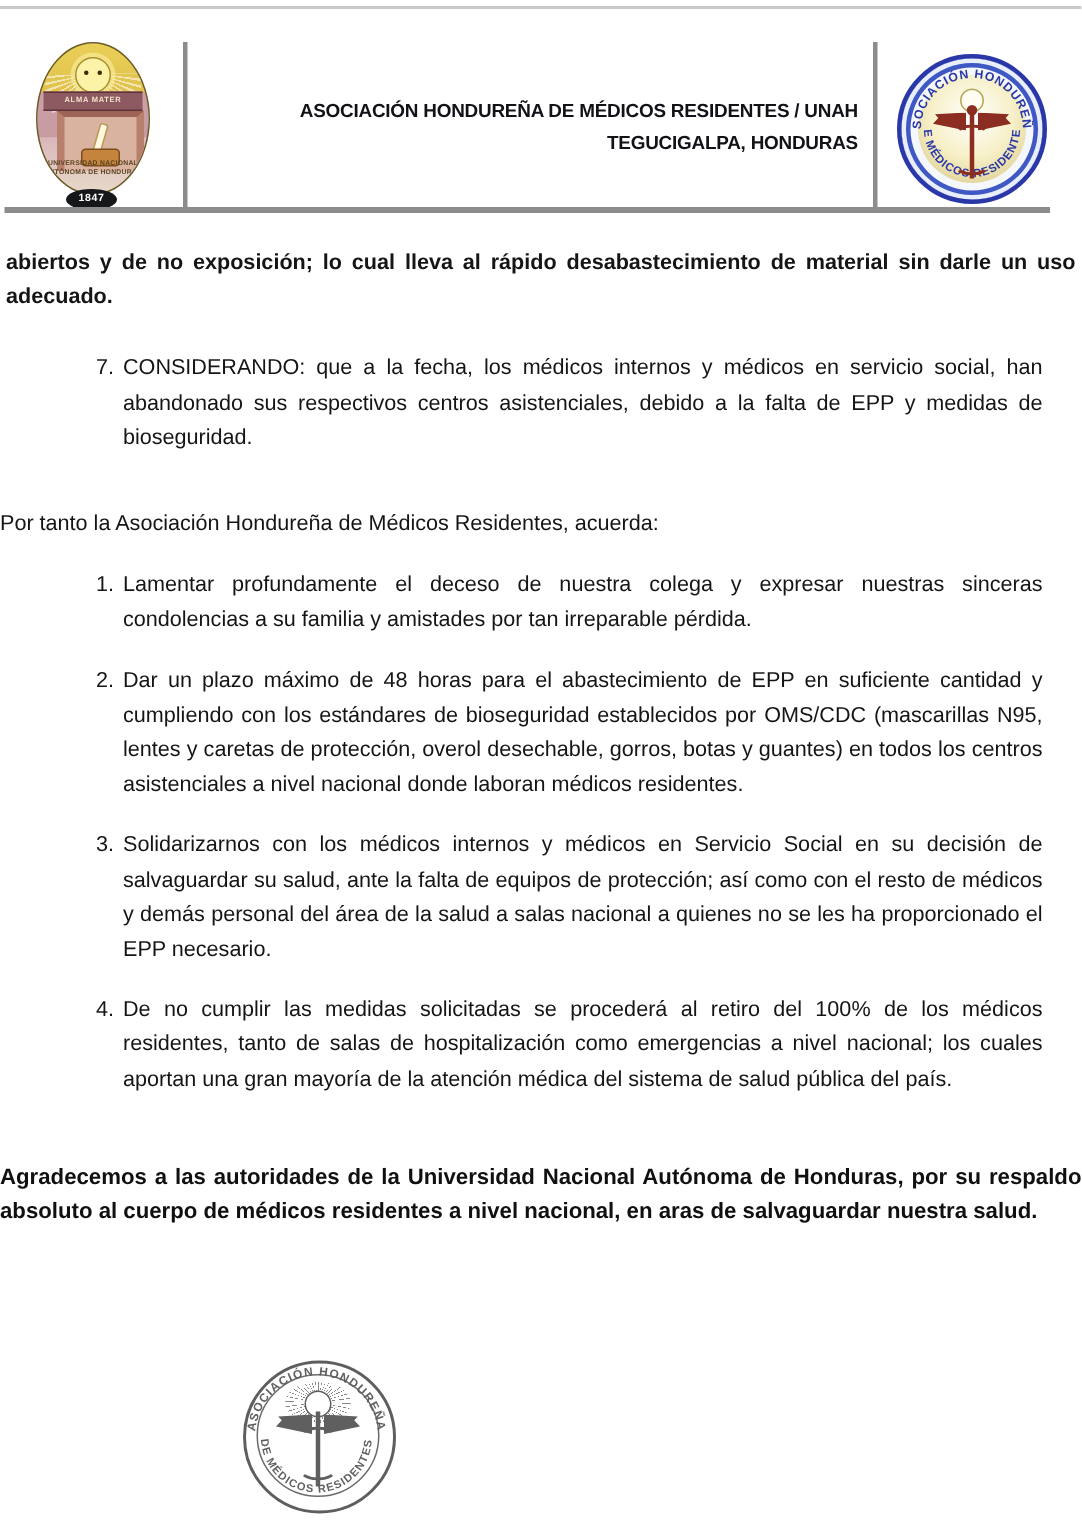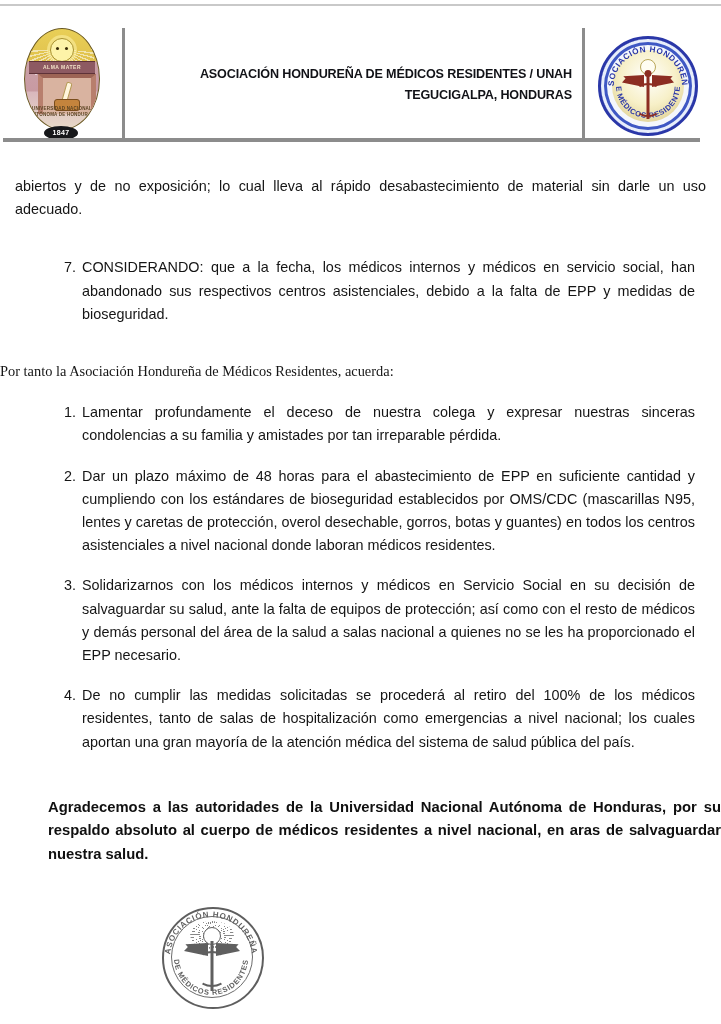--- a/index.html
+++ b/index.html
@@ -270,21 +270,20 @@
     color: #151515;
     text-align: justify;
   }
   .para-hang {
     margin-left: 82px;
     margin-right: 26px;
   }
   .para-full {
     margin-left: 31px;
     margin-right: 26px;
-    font-family: Liberation Serif, serif;
   }
 
   ol.acuerdos, ol.considerandos {
     list-style: none;
     margin: 0;
     padding: 0;
   }
   ol.acuerdos > li, ol.considerandos > li {
     position: relative;
     margin-left: 82px;
@@ -469,21 +468,21 @@
       <div class="staff"></div>
       <div class="snake"></div>
     </div>
   </div>
 </div>
 
 <div class="header-rule"></div>
 
 <div class="body">
 
-  <p class="para para-hang" style="margin:15px;">abiertos y de no exposición; lo cual lleva al rápido desabastecimiento de material sin darle un uso adecuado.</p>
+  <p class="para para-hang" style="margin:4px;font-weight:bold;">abiertos y de no exposición; lo cual lleva al rápido desabastecimiento de material sin darle un uso adecuado.</p>
 
   <div class="gap-1"></div>
 
   <ol class="considerandos">
     <li>
       <span class="num">7.</span>
       <span>CONSIDERANDO: que a la fecha, los médicos internos y médicos en servicio social, han abandonado sus respectivos centros asistenciales, debido a la falta de EPP y medidas de bioseguridad.</span>
     </li>
   </ol>
 
@@ -507,21 +506,21 @@
       <span>Solidarizarnos con los médicos internos y médicos en Servicio Social en su decisión de salvaguardar su salud, ante la falta de equipos de protección; así como con el resto de médicos y demás personal del área de la salud  a salas nacional a quienes no se les ha proporcionado el EPP necesario.</span>
     </li>
     <li style="margin-top:17px">
       <span class="num">4.</span>
       <span>De no cumplir las medidas solicitadas se procederá al retiro del  100% de los médicos residentes, tanto de salas de hospitalización como emergencias a nivel nacional; los cuales aportan una gran mayoría de la atención médica del sistema de salud pública del país.</span>
     </li>
   </ol>
 
   <div style="height:42px"></div>
 
-  <p class="closing" style="margin:0;padding-left:48px;">Agradecemos a las autoridades de la Universidad Nacional Autónoma de Honduras, por su respaldo absoluto al cuerpo de médicos residentes a nivel nacional, en aras de salvaguardar nuestra salud.</p>
+  <p class="closing" style="margin:0;">Agradecemos a las autoridades de la Universidad Nacional Autónoma de Honduras, por su respaldo absoluto al cuerpo de médicos residentes a nivel nacional, en aras de salvaguardar nuestra salud.</p>
 </div>
 
 <div class="footer">
 
   <div class="stamp">
     <div class="ring-outer"></div>
     <div class="ring-inner"></div>
     <svg width="108" height="104" viewBox="0 0 108 104" aria-hidden="true" style="position:absolute;left:0;top:0;">
       <defs>
         <path id="stTop" d="M 12,53 A 41,41 0 0 1 94,53"></path>

